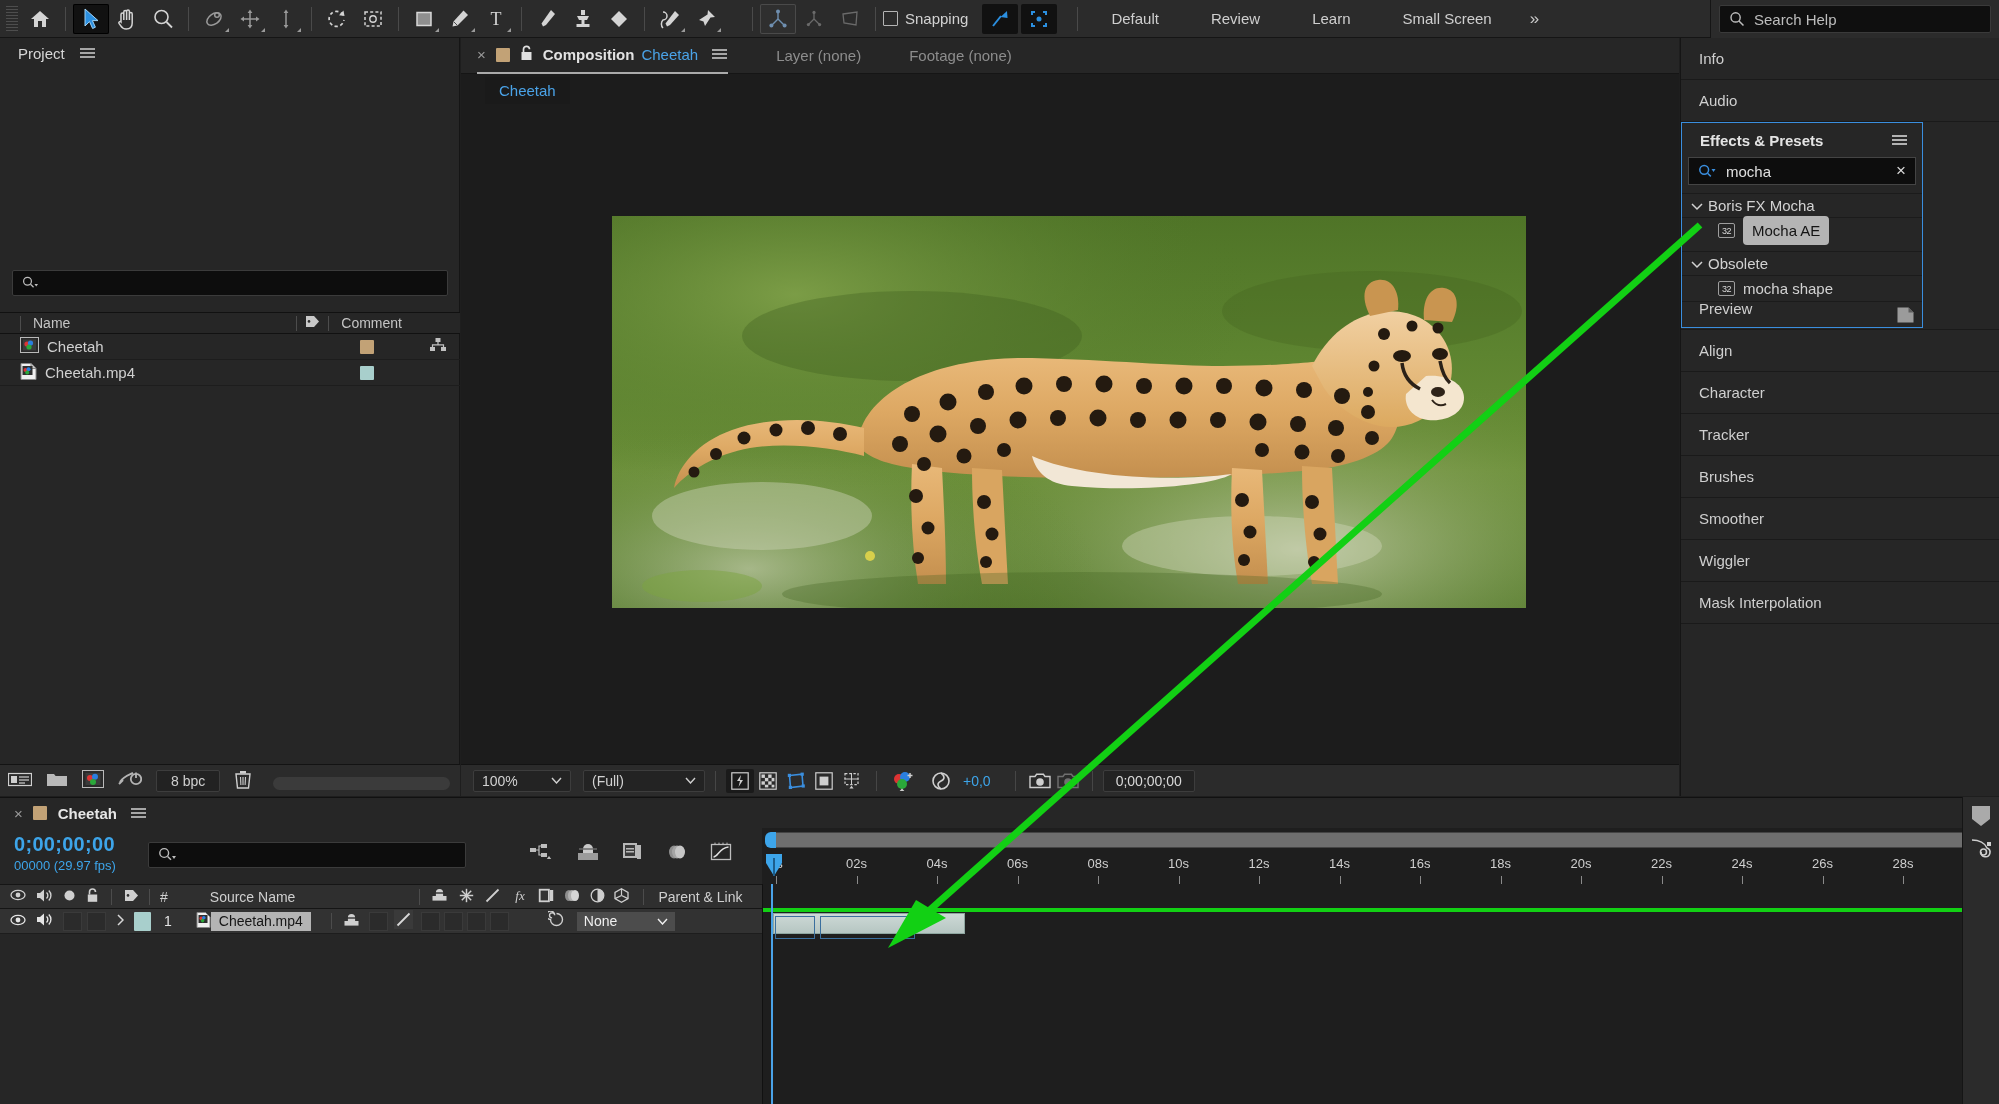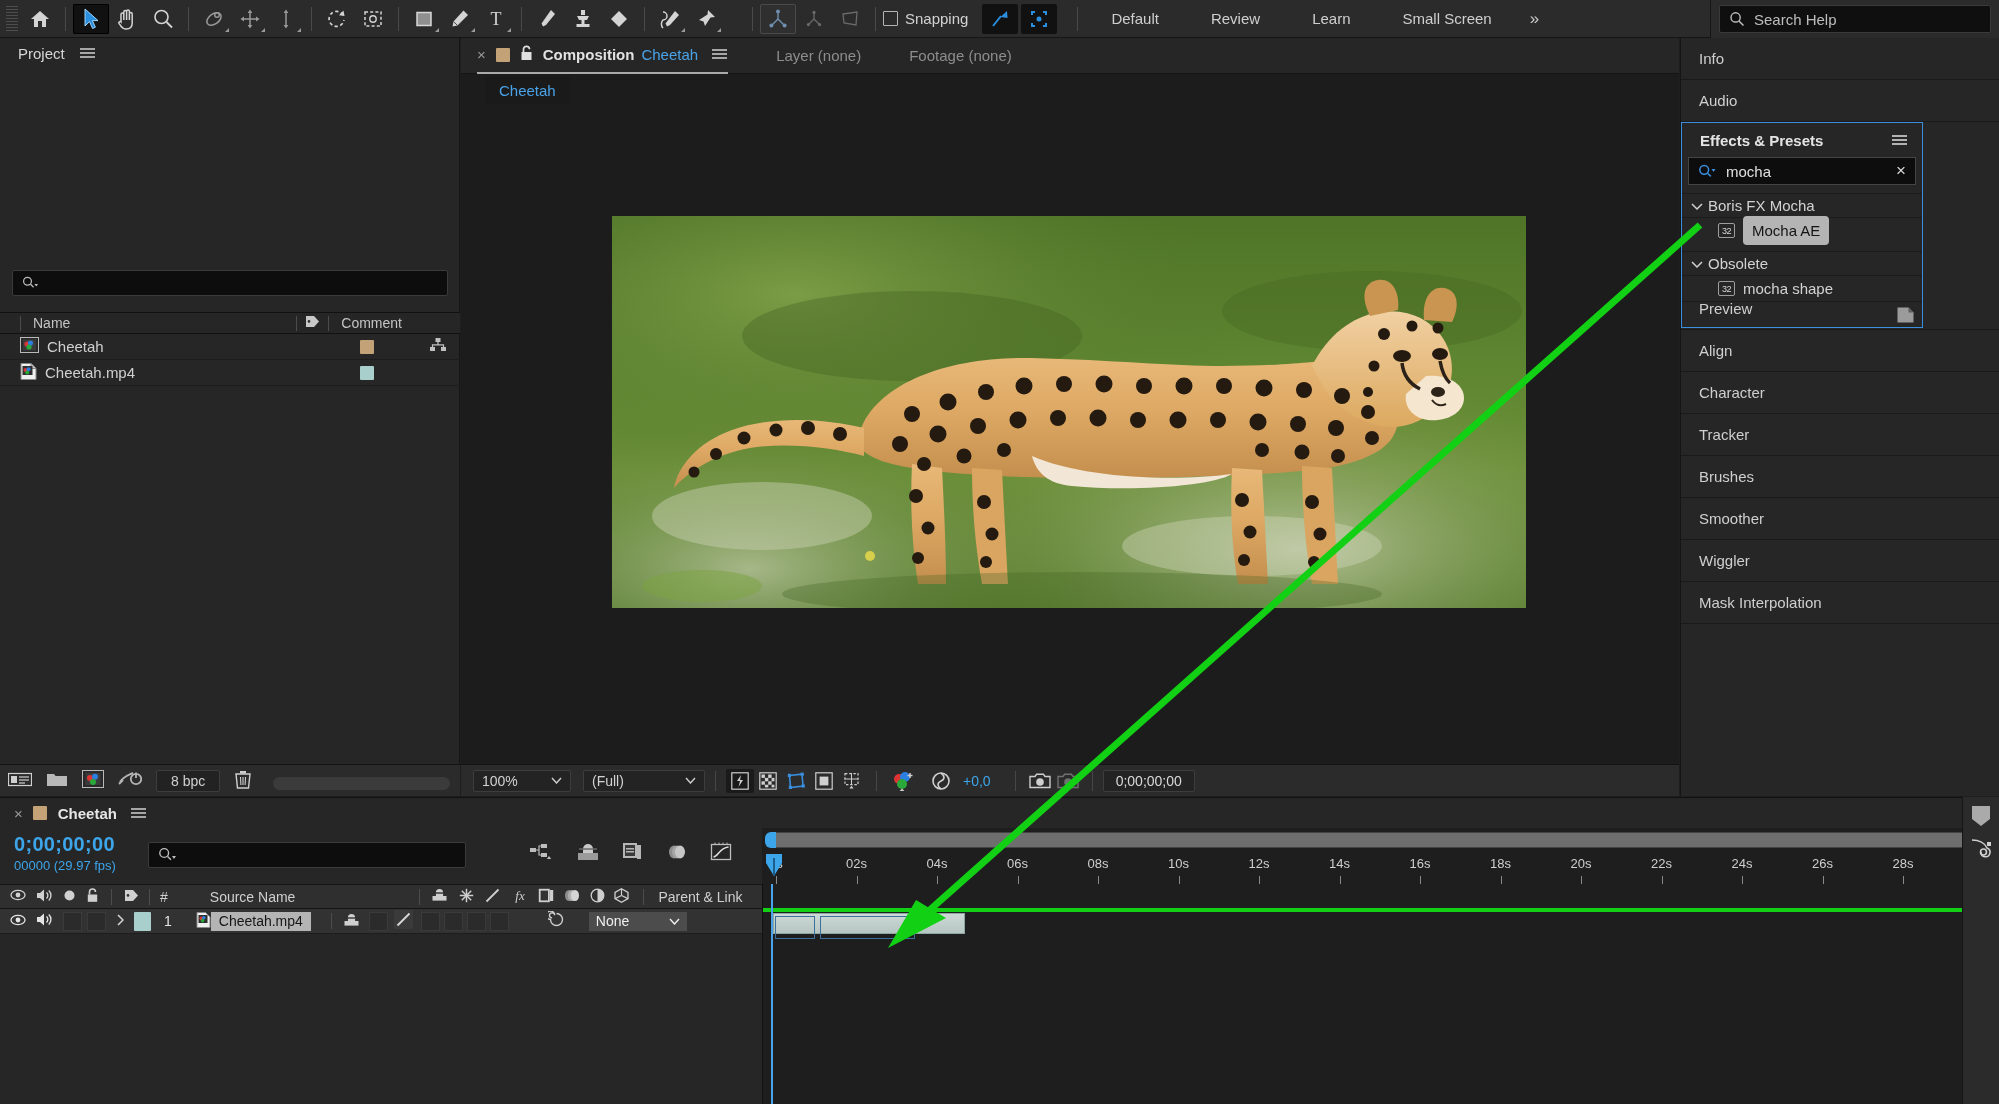--- a/index.html
+++ b/index.html
@@ -1098,21 +1098,21 @@
     <div class="miniSq" style="margin-left:8px;"></div>
     <div class="miniSq" style="margin-left:4px;"></div>
     <div class="miniSq" style="margin-left:4px;"></div>
     <div class="miniSq" style="margin-left:4px;"></div>
     <div class="miniSq" style="margin-left:4px;background:transparent;border:none;"></div>
     <span style="margin-left:16px;">
       <svg width="17" height="17" viewBox="0 0 17 17">
           <path d="M8.5 2.5 a6 6 0 1 1 -6 6 a4.2 4.2 0 1 1 4.2 -4.2 a2.6 2.6 0 1 0 -2.6 2.6" fill="none" stroke="#cfcfcf" stroke-width="1.4"></path>
         </svg>
     </span>
-    <div id="parentDdl" style="margin-left:24px;gap:12px;">
+    <div id="parentDdl" style="margin-left:12px;gap:12px;">
       <span>None</span>
       <svg width="11" height="7" viewBox="0 0 11 7">
           <path d="M1 1 L5.5 6 L10 1" fill="none" stroke="#f0f0f0" stroke-width="1.4"></path>
         </svg>
     </div>
   </div>
 
   <div id="tlGrid">
     <div id="greenLine"></div>
     <div id="clipbar"></div>

